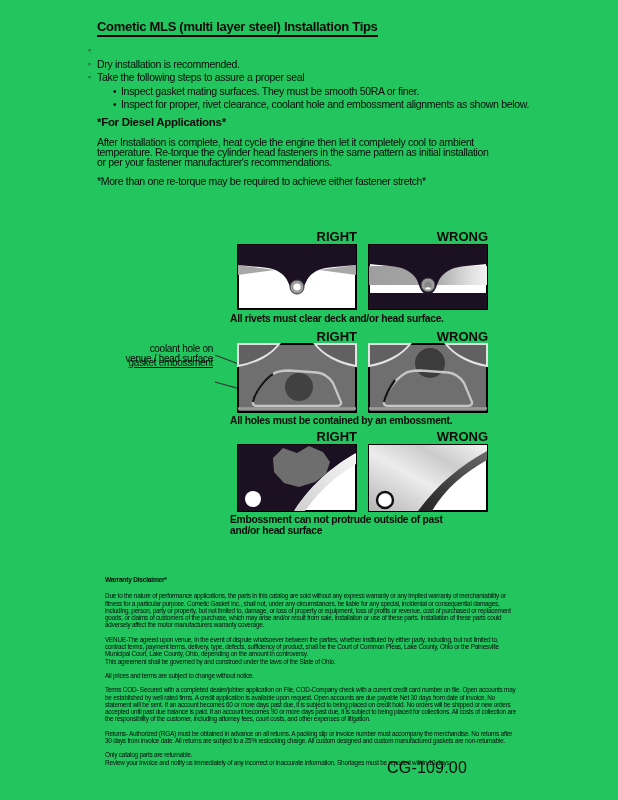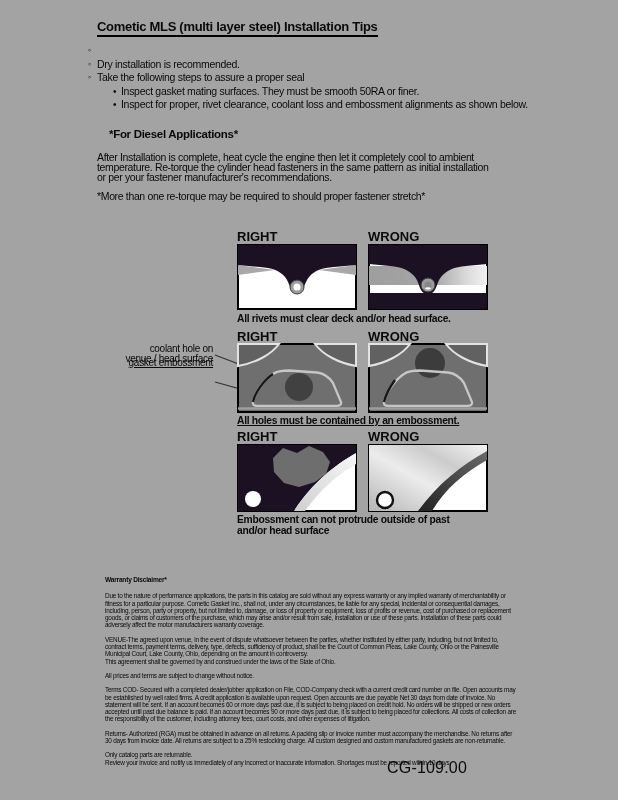--- a/index.html
+++ b/index.html
@@ -1,37 +1,37 @@
 <!DOCTYPE html>
 <html><head>
 <meta charset="utf-8">
 <style>
   html,body{margin:0;padding:0;background:#e8e8e8;}
-  #page{position:relative;width:618px;height:800px;margin:0 auto;background:#a3a3a3;overflow:hidden;
+  #page{position:relative;width:618px;height:800px;margin:0 auto;background:#22c55e;overflow:hidden;
         font-family:"Liberation Sans",sans-serif;color:#0a0a0a;}
   .pre{white-space:pre-line;}
 
   .title{position:absolute;left:97px;top:19px;font-size:13px;font-weight:bold;letter-spacing:-0.3px;
          border-bottom:2px solid #000;padding-bottom:1px;}
 
   .bullets{position:absolute;left:88px;top:44px;font-size:10.5px;letter-spacing:-0.3px;}
   .b-row{display:flex;line-height:13.6px;}
   .b-row .marker{width:9px;flex:none;font-size:9px;}
   .b-sub{margin-left:25px;}
   .b-sub .marker{width:8px;font-size:10px;}
 
   .diesel{position:absolute;left:97px;top:116px;width:420px;font-size:10.5px;letter-spacing:-0.35px;}
-  .diesel h2{margin:12px;font-size:11.5px;font-weight:bold;letter-spacing:-0.3px;}
+  .diesel h2{margin:0;font-size:11.5px;font-weight:bold;letter-spacing:-0.3px;}
   .diesel p{margin:9px 0 0 0;line-height:10px;}
   .diesel p + p{}
 
-  .dg-label{position:absolute;width:120px;text-align:left;font-weight:bold;font-size:13px;}
+  .dg-label{position:absolute;width:120px;text-align:right;font-weight:bold;font-size:13px;}
   .dg-box{position:absolute;width:120px;}
   .dg-box svg{display:block;}
-  .dg-caption{position:absolute;left:237px;font-weight:bold;font-size:10.3px;letter-spacing:-0.3px;line-height:11px;}
+  .dg-caption{position:absolute;left:230px;font-weight:bold;font-size:10.3px;letter-spacing:-0.3px;line-height:11px;}
 
   .callout{position:absolute;font-size:10px;letter-spacing:-0.3px;text-align:right;width:108px;left:105px;line-height:9.5px;}
   .leader-svg{position:absolute;left:0;top:0;pointer-events:none;}
 
   .legal{position:absolute;left:105px;top:576px;width:414px;font-size:6.4px;letter-spacing:-0.22px;line-height:7.3px;}
   .legal h3{margin:0 0 9px 0;font-size:6.6px;font-weight:bold;}
   .legal p{margin:0 0 7px 0;}
 
   .partnum{position:absolute;left:387px;top:759px;font-size:16px;letter-spacing:0.2px;}
 </style>
@@ -53,30 +53,30 @@
     <div class="b-row">
       <span class="marker">◦</span>
       <span>Take the following steps to assure a proper seal</span>
     </div>
     <div class="b-row b-sub">
       <span class="marker">•</span>
       <span>Inspect gasket mating surfaces.  They must be smooth 50RA or finer.</span>
     </div>
     <div class="b-row b-sub">
       <span class="marker">•</span>
-      <span>Inspect for proper, rivet clearance, coolant loss and embossment alignments as shown below.</span>
+      <span>Inspect for proper, rivet clearance, coolant hole and embossment alignments as shown below.</span>
     </div>
   </div>
 
   <div class="diesel">
     <h2>*For Diesel Applications*</h2>
     <p class="pre">After Installation is complete, heat cycle the engine then let it completely cool to ambient
 temperature. Re-torque the cylinder head fasteners in the same pattern as initial installation
 or per your fastener manufacturer's recommendations.</p>
-    <p>*More than one re-torque may be required to should proper fastener stretch*</p>
+    <p>*More than one re-torque may be required to achieve either fastener stretch*</p>
   </div>
 
   <div class="dg-label" style="left:237px;top:229px;">RIGHT</div>
   <div class="dg-label" style="left:368px;top:229px;">WRONG</div>
 
   <div class="dg-box" style="left:237px;top:244px;">
     <svg width="120" height="66" viewBox="0 0 120 66">
       <rect x="1" y="1" width="118" height="64" fill="#ffffff" stroke="#000" stroke-width="2"></rect>
       <path d="M1,21 L38,26 L1,31 Z" fill="#a8a8a8"></path>
       <path d="M119,21 L82,26 L119,31 Z" fill="#a8a8a8"></path>
@@ -133,21 +133,21 @@
     <svg width="120" height="70" viewBox="0 0 120 70">
       <rect x="1" y="1" width="118" height="68" fill="#6f6f6f" stroke="#000" stroke-width="2"></rect>
       <path d="M1,1 L42,1 C34,12 18,20 1,23 Z" fill="#616161" stroke="#e3e3e3" stroke-width="2"></path>
       <path d="M119,1 L78,1 C86,12 102,20 119,23 Z" fill="#616161" stroke="#e3e3e3" stroke-width="2"></path>
       <line x1="1" y1="65.5" x2="119" y2="65.5" stroke="#9c9c9c" stroke-width="2.5"></line>
       <circle cx="62" cy="20" r="15" fill="#3c3c3c"></circle>
       <path d="M16,59 C18,49 28,36 36,31 C40,28.2 46,27.5 52,27.5 L80,29.5 C88,30.2 92,34 96,40 L104,59 C104.6,61.5 102.5,62.8 100,62.8 L20,62.8 C17,62.8 15.4,61.5 16,59 Z" fill="none" stroke="#c6c6c6" stroke-width="2.3"></path>
       <path d="M16,59 C17.5,52 22,44 27,37" fill="none" stroke="#161616" stroke-width="2.3"></path>
     </svg>
   </div>
-  <div class="dg-caption" style="top:415px;text-decoration:underline;">All holes must be contained by an embossment.</div>
+  <div class="dg-caption" style="top:415px;">All holes must be contained by an embossment.</div>
 
   <div class="dg-label" style="left:237px;top:429px;">RIGHT</div>
   <div class="dg-label" style="left:368px;top:429px;">WRONG</div>
 
   <div class="dg-box" style="left:237px;top:444px;">
     <svg width="120" height="68" viewBox="0 0 120 68">
       <defs>
         <linearGradient id="gradEdge" x1="0" y1="1" x2="1" y2="0">
           <stop offset="0" stop-color="#cfcfcf"></stop>
             <stop offset="1" stop-color="#f7f7f7"></stop>

